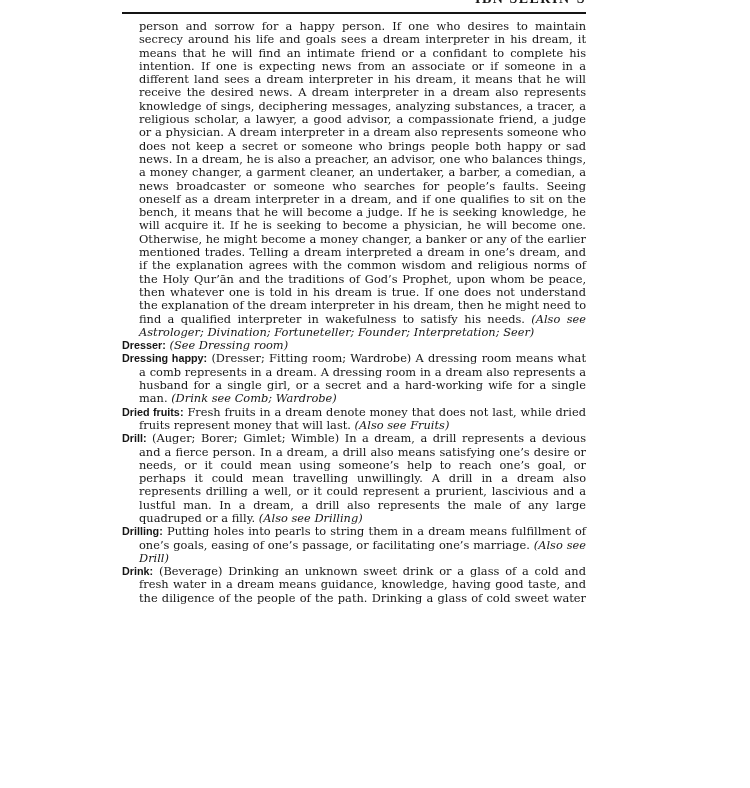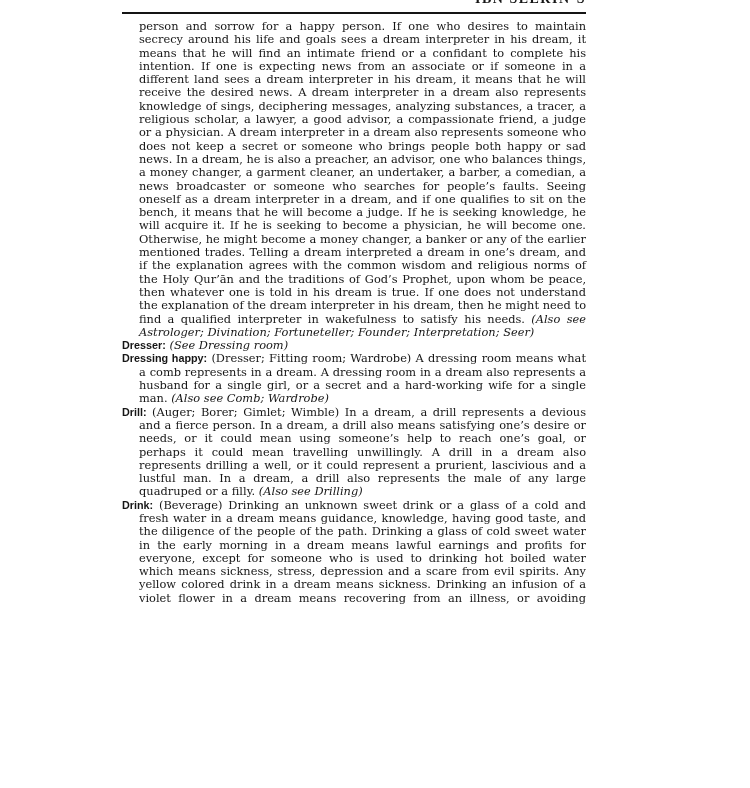--- a/index.html
+++ b/index.html
@@ -87,18 +87,20 @@
       <span class="page-number">123</span>
       <span class="running-title">IBN SEERIN’S</span>
     </div>
   </div>
 
   <div class="header-rule"></div>
 
   <div class="content">
     <p class="block"><span class="seg-n">person and sorrow for a happy person. If one who desires to maintain secrecy around his life and goals sees a dream interpreter in his dream, it means that he will find an intimate friend or a confidant to complete his intention. If one is expecting news from an associate or if someone in a different land sees a dream interpreter in his dream, it means that he will receive the desired news. A dream interpreter in a dream also represents knowledge of sings, deciphering messages, analyzing substances, a tracer, a religious scholar, a lawyer, a good advisor, a compassionate friend, a judge or a physician. A dream interpreter in a dream also represents someone who does not keep a secret or someone who brings people both happy or sad news. In a dream, he is also a preacher, an advisor, one who balances things, a money changer, a garment cleaner, an undertaker, a barber, a comedian, a news broadcaster or someone who searches for people’s faults. Seeing oneself as a dream interpreter in a dream, and if one qualifies to sit on the bench, it means that he will become a judge. If he is seeking knowledge, he will acquire it. If he is seeking to become a physician, he will become one. Otherwise, he might become a money changer, a banker or any of the earlier mentioned trades. Telling a dream interpreted a dream in one’s dream, and if the explanation agrees with the common wisdom and religious norms of the Holy Qur’ān and the traditions of God’s Prophet, upon whom be peace, then whatever one is told in his dream is true. If one does not understand the explanation of the dream interpreter in his dream, then he might need to find a qualified interpreter in wakefulness to satisfy his needs. </span><span class="seg-i">(Also see Astrologer; Divination; Fortuneteller; Founder; Interpretation; Seer)</span></p>
     <p class="hanging"><span class="seg-b">Dresser:</span><span class="seg-n"> </span><span class="seg-i">(See Dressing room)</span></p>
-    <p class="hanging"><span class="seg-b">Dressing happy:</span><span class="seg-n"> (Dresser; Fitting room; Wardrobe) A dressing room means what a comb represents in a dream. A dressing room in a dream also represents a husband for a single girl, or a secret and a hard-working wife for a single man. </span><span class="seg-i">(Also see Comb; Wardrobe)</span></p>
+    <p class="hanging"><span class="seg-b">Dressing happy:</span><span class="seg-n"> (Dresser; Fitting room; Wardrobe) A dressing room means what a comb represents in a dream. A dressing room in a dream also represents a husband for a single girl, or a secret and a hard-working wife for a single man. </span><span class="seg-i">(Drink see Comb; Wardrobe)</span></p>
+    <p class="hanging"><span class="seg-b">Dried fruits:</span><span class="seg-n"> Fresh fruits in a dream denote money that does not last, while dried fruits represent money that will last. </span><span class="seg-i">(Also see Fruits)</span></p>
     <p class="hanging"><span class="seg-b">Drill:</span><span class="seg-n"> (Auger; Borer; Gimlet; Wimble) In a dream, a drill represents a devious and a fierce person. In a dream, a drill also means satisfying one’s desire or needs, or it could mean using someone’s help to reach one’s goal, or perhaps it could mean travelling unwillingly. A drill in a dream also represents drilling a well, or it could represent a prurient, lascivious and a lustful man. In a dream, a drill also represents the male of any large quadruped or a filly. </span><span class="seg-i">(Also see Drilling)</span></p>
+    <p class="hanging"><span class="seg-b">Drilling:</span><span class="seg-n"> Putting holes into pearls to string them in a dream means fulfillment of one’s goals, easing of one’s passage, or facilitating one’s marriage. </span><span class="seg-i">(Also see Drill)</span></p>
     <p class="hanging"><span class="seg-b">Drink:</span><span class="seg-n"> (Beverage) Drinking an unknown sweet drink or a glass of a cold and fresh water in a dream means guidance, knowledge, having good taste, and the diligence of the people of the path. Drinking a glass of cold sweet water in the early morning in a dream means lawful earnings and profits for everyone, except for someone who is used to drinking hot boiled water which means sickness, stress, depression and a scare from evil spirits. Any yellow colored drink in a dream means sickness. Drinking an infusion of a violet flower in a dream means recovering from an illness, or avoiding certain food in one’s diet. If one is unwillingly drinking a bitter medicinal syrup in a dream, it means that he might suffer a light illness. If he drinks apple juice or honey or myrtle drink or any other delicious drink in a dream, it means happiness for a rich person and bad news for a poor person. Drinking a glass of apple juice in a dream means benefits drawn from a servant or an employee, a service offered by a powerful person, or it could mean a stressful life. If one drinks something to cure an illness in a dream, it means recovering from that illness if it exists. Otherwise, it means that he might suffer from such an illness and take such a drink as a cure. Any</span></p>
   </div>
 
 </div>
 
 </body></html>

